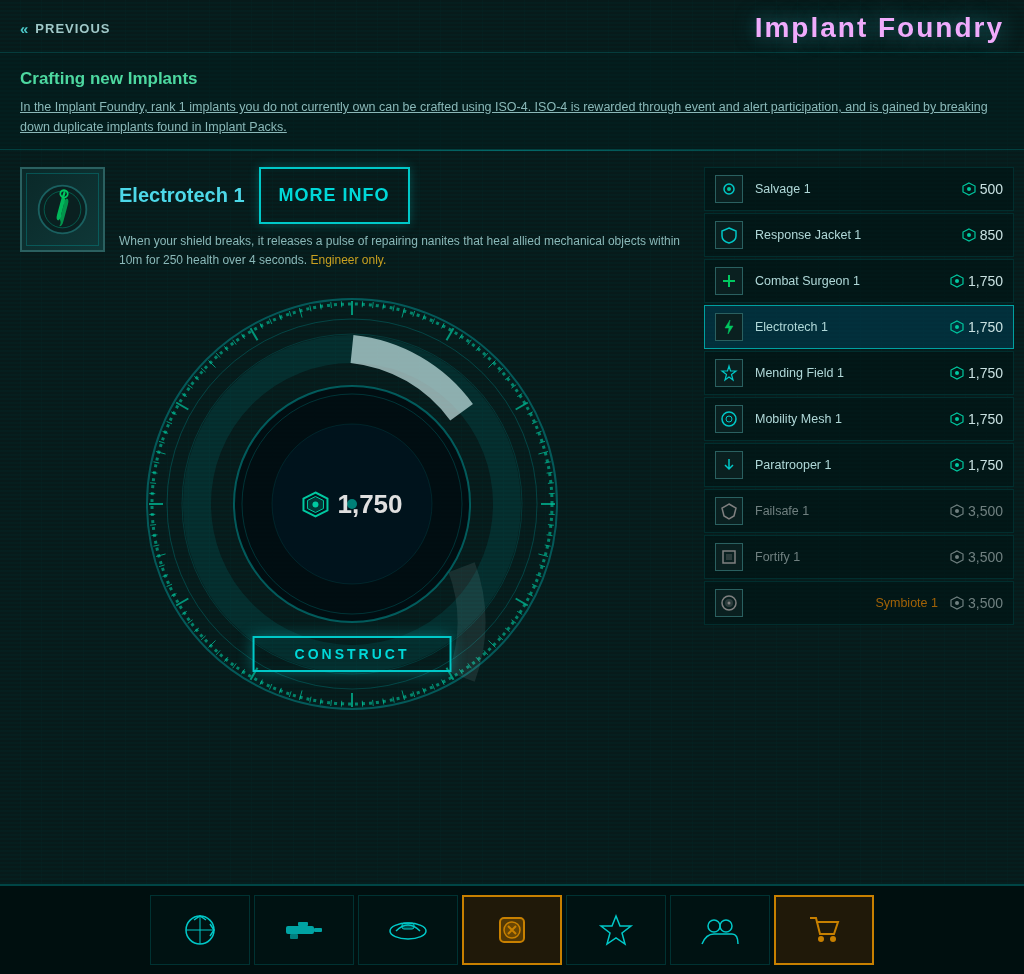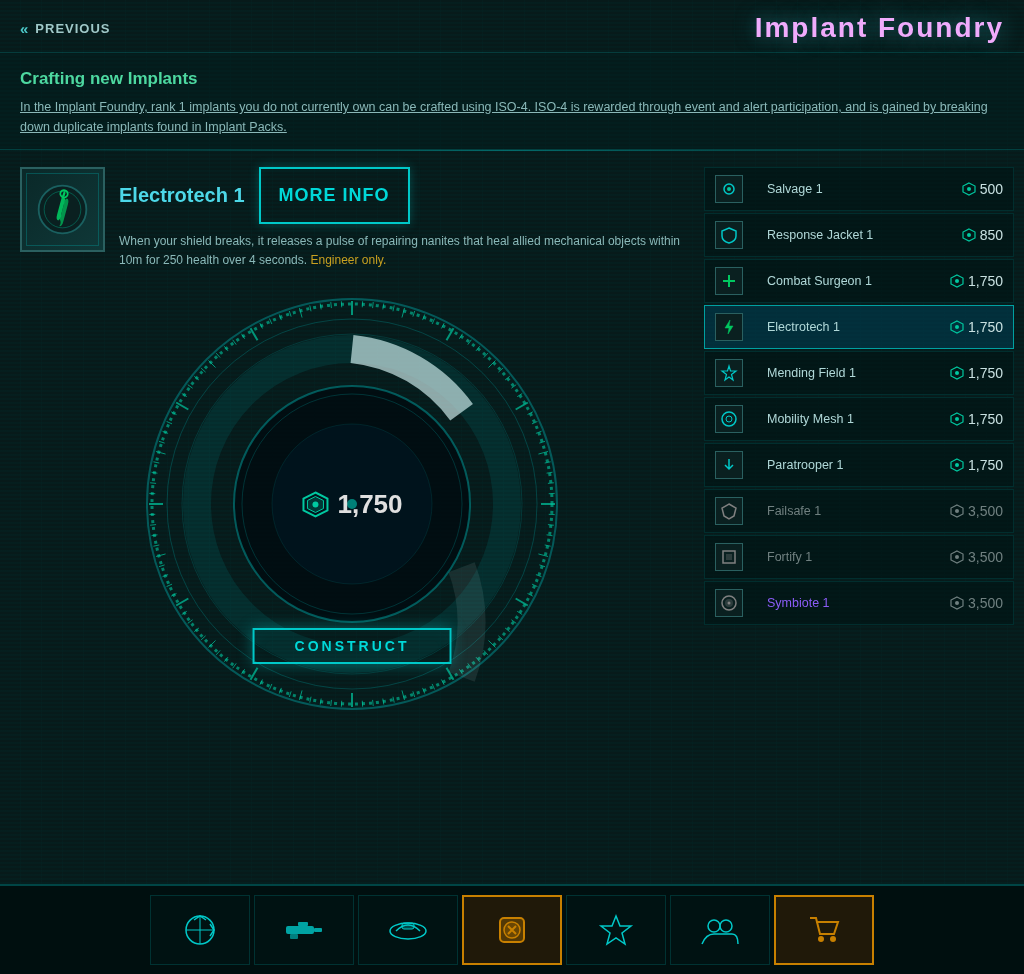--- a/index.html
+++ b/index.html
@@ -212,21 +212,21 @@
     }
 
     .iso-icon {
       width: 28px;
       height: 28px;
     }
 
     
     .construct-btn-container {
       position: absolute;
-      bottom: 50px;
+      bottom: 42px;
       left: 50%;
       transform: translateX(-50%);
     }
 
     .construct-btn {
       background: transparent;
       border: 2px solid #00c8c8;
       color: #00d8d8;
       padding: 8px 40px;
       font-size: 14px;
@@ -246,21 +246,21 @@
       overflow-y: auto;
     }
 
     .implant-list-item {
       display: flex;
       align-items: center;
       padding: 7px 10px;
       background: rgba(0,20,20,0.6);
       border: 1px solid rgba(0,80,80,0.4);
       cursor: pointer;
-      gap: 24px;
+      gap: 12px;
     }
 
     .implant-list-item:hover, .implant-list-item.active {
       background: rgba(0,60,80,0.6);
       border-color: rgba(0,160,160,0.5);
     }
 
     .implant-list-item.active {
       border-color: #00a0a0;
     }
@@ -695,21 +695,21 @@
       </span>
     </div>
         <div class="implant-list-item">
       <div class="list-item-icon">
             <svg width="18" height="18" viewBox="0 0 18 18">
               <circle cx="9" cy="9" r="7" fill="none" stroke="#808080" stroke-width="1.5"></circle>
               <circle cx="9" cy="9" r="4" fill="rgba(128,128,128,0.3)"></circle>
               <circle cx="9" cy="9" r="1.5" fill="#808080"></circle>
             </svg>
           </div>
-      <span class="list-item-name" style="color:#8b5cf6;">Symbiote 1</span>
+      <span class="list-item-name" style="color:#a16207;text-align:right;">Symbiote 1</span>
       <span class="list-item-cost" style="color:#708080;">
         <svg width="14" height="14" viewBox="0 0 14 14">
               <polygon points="7,1 13,4 13,10 7,13 1,10 1,4" fill="none" stroke="#708080" stroke-width="1.2"></polygon>
               <circle cx="7" cy="7" r="2" fill="#708080"></circle>
             </svg>
         3,500
       </span>
     </div>
       </div>
 

